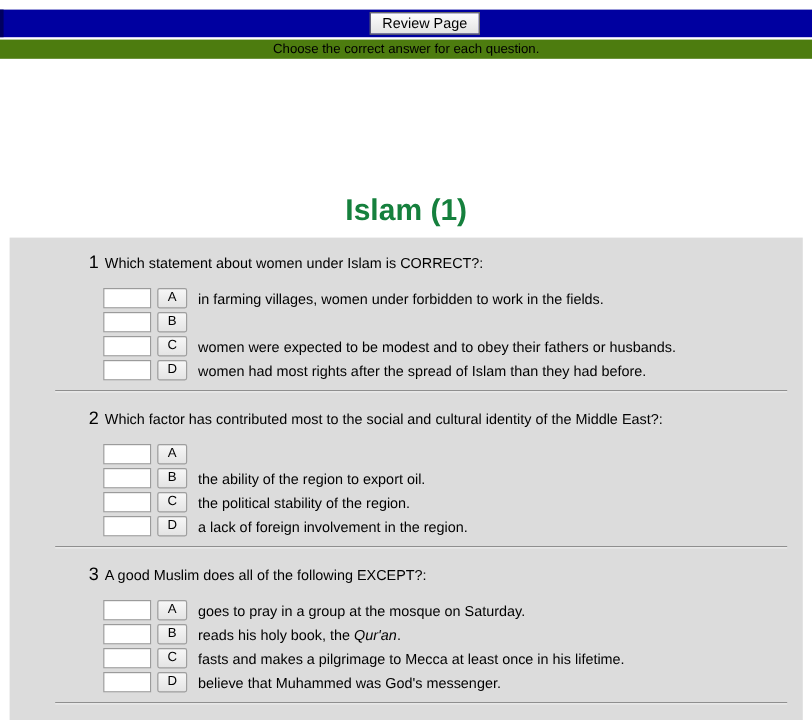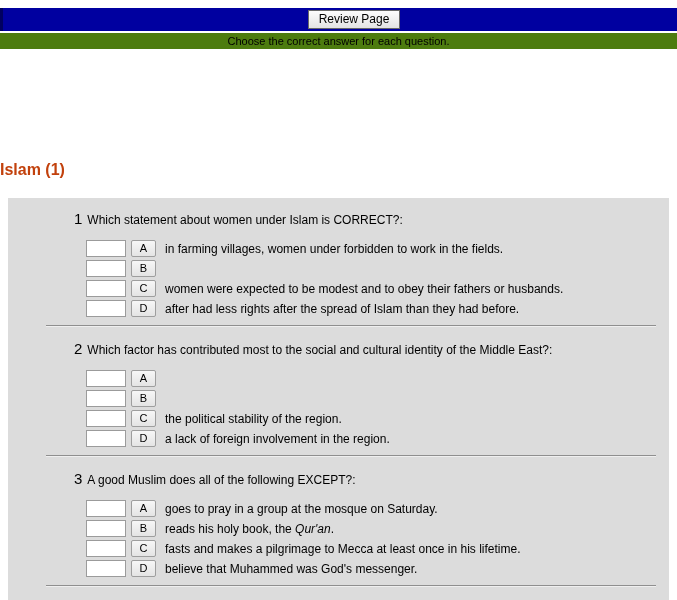--- a/index.html
+++ b/index.html
@@ -43,23 +43,24 @@
     display: flex;
     align-items: center;
     justify-content: center;
     font-size: 11px;
   }
 
   
   .quiz-title {
     margin: 112px 0 0 0;
     height: 25px;
-    font-size: 16px;
+    text-align: center;
+    font-size: 25px;
     font-weight: bold;
-    color: #c2410c;
+    color: #15803d;
   }
 
   
   .panel {
     margin: 12px 8px 0 8px;
     background: #dcdcdc;
     padding: 12px 0 30px 0;
   }
   .question-line {
     display: flex;
@@ -152,38 +153,39 @@
             <button class="letter-btn">B</button>
           </div>
           <div class="option-row">
             <input type="text" class="answer-box" style="">
             <button class="letter-btn">C</button>
             <span class="option-text">women were expected to be modest and to obey their fathers or husbands.</span>
           </div>
           <div class="option-row">
             <input type="text" class="answer-box" style="">
             <button class="letter-btn">D</button>
-            <span class="option-text">after had less rights after the spread of Islam than they had before.</span>
+            <span class="option-text">women had most rights after the spread of Islam than they had before.</span>
           </div>
         </div>
       </div>
       <hr class="q-divider">
       <div class="question">
         <div class="question-line">
           <span class="qnum">2</span>
           <span class="qtext">Which factor has contributed most to the social and cultural identity of the Middle East?:</span>
         </div>
         <div class="options">
           <div class="option-row">
             <input type="text" class="answer-box" style="">
             <button class="letter-btn">A</button>
           </div>
           <div class="option-row">
             <input type="text" class="answer-box" style="">
             <button class="letter-btn">B</button>
+            <span class="option-text">the ability of the region to export oil.</span>
           </div>
           <div class="option-row">
             <input type="text" class="answer-box" style="">
             <button class="letter-btn">C</button>
             <span class="option-text">the political stability of the region.</span>
           </div>
           <div class="option-row">
             <input type="text" class="answer-box" style="">
             <button class="letter-btn">D</button>
             <span class="option-text">a lack of foreign involvement in the region.</span>

